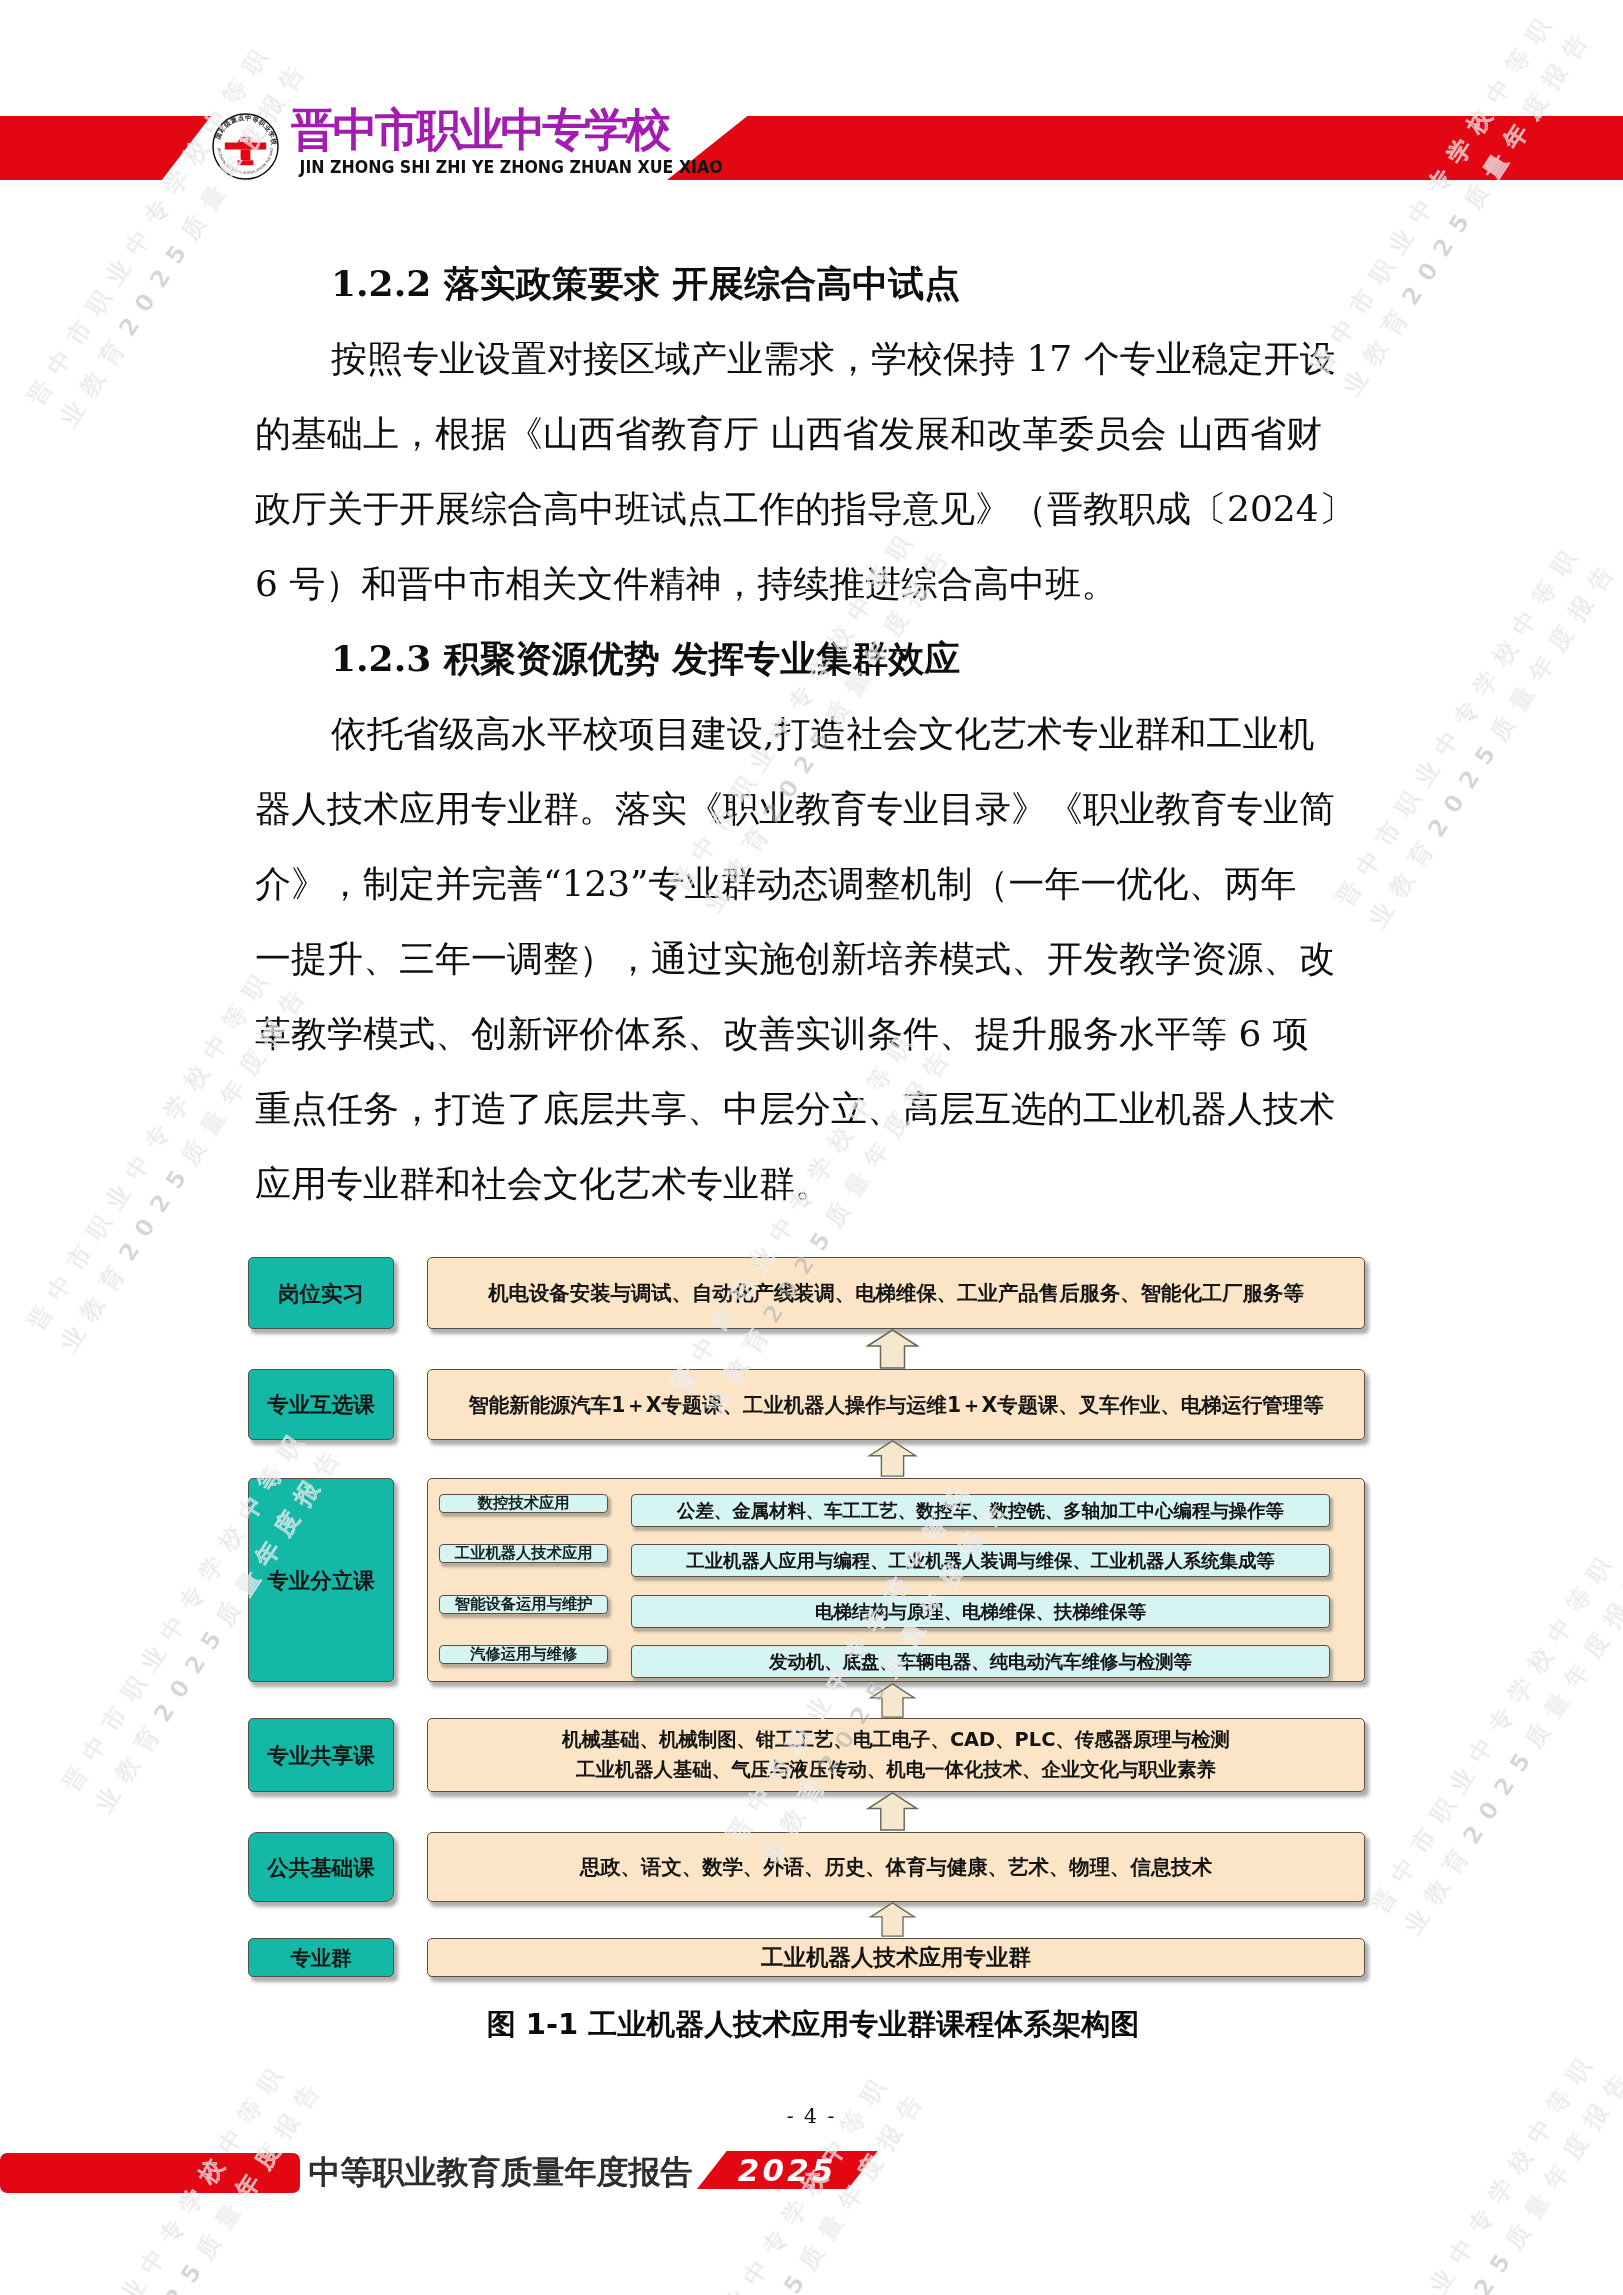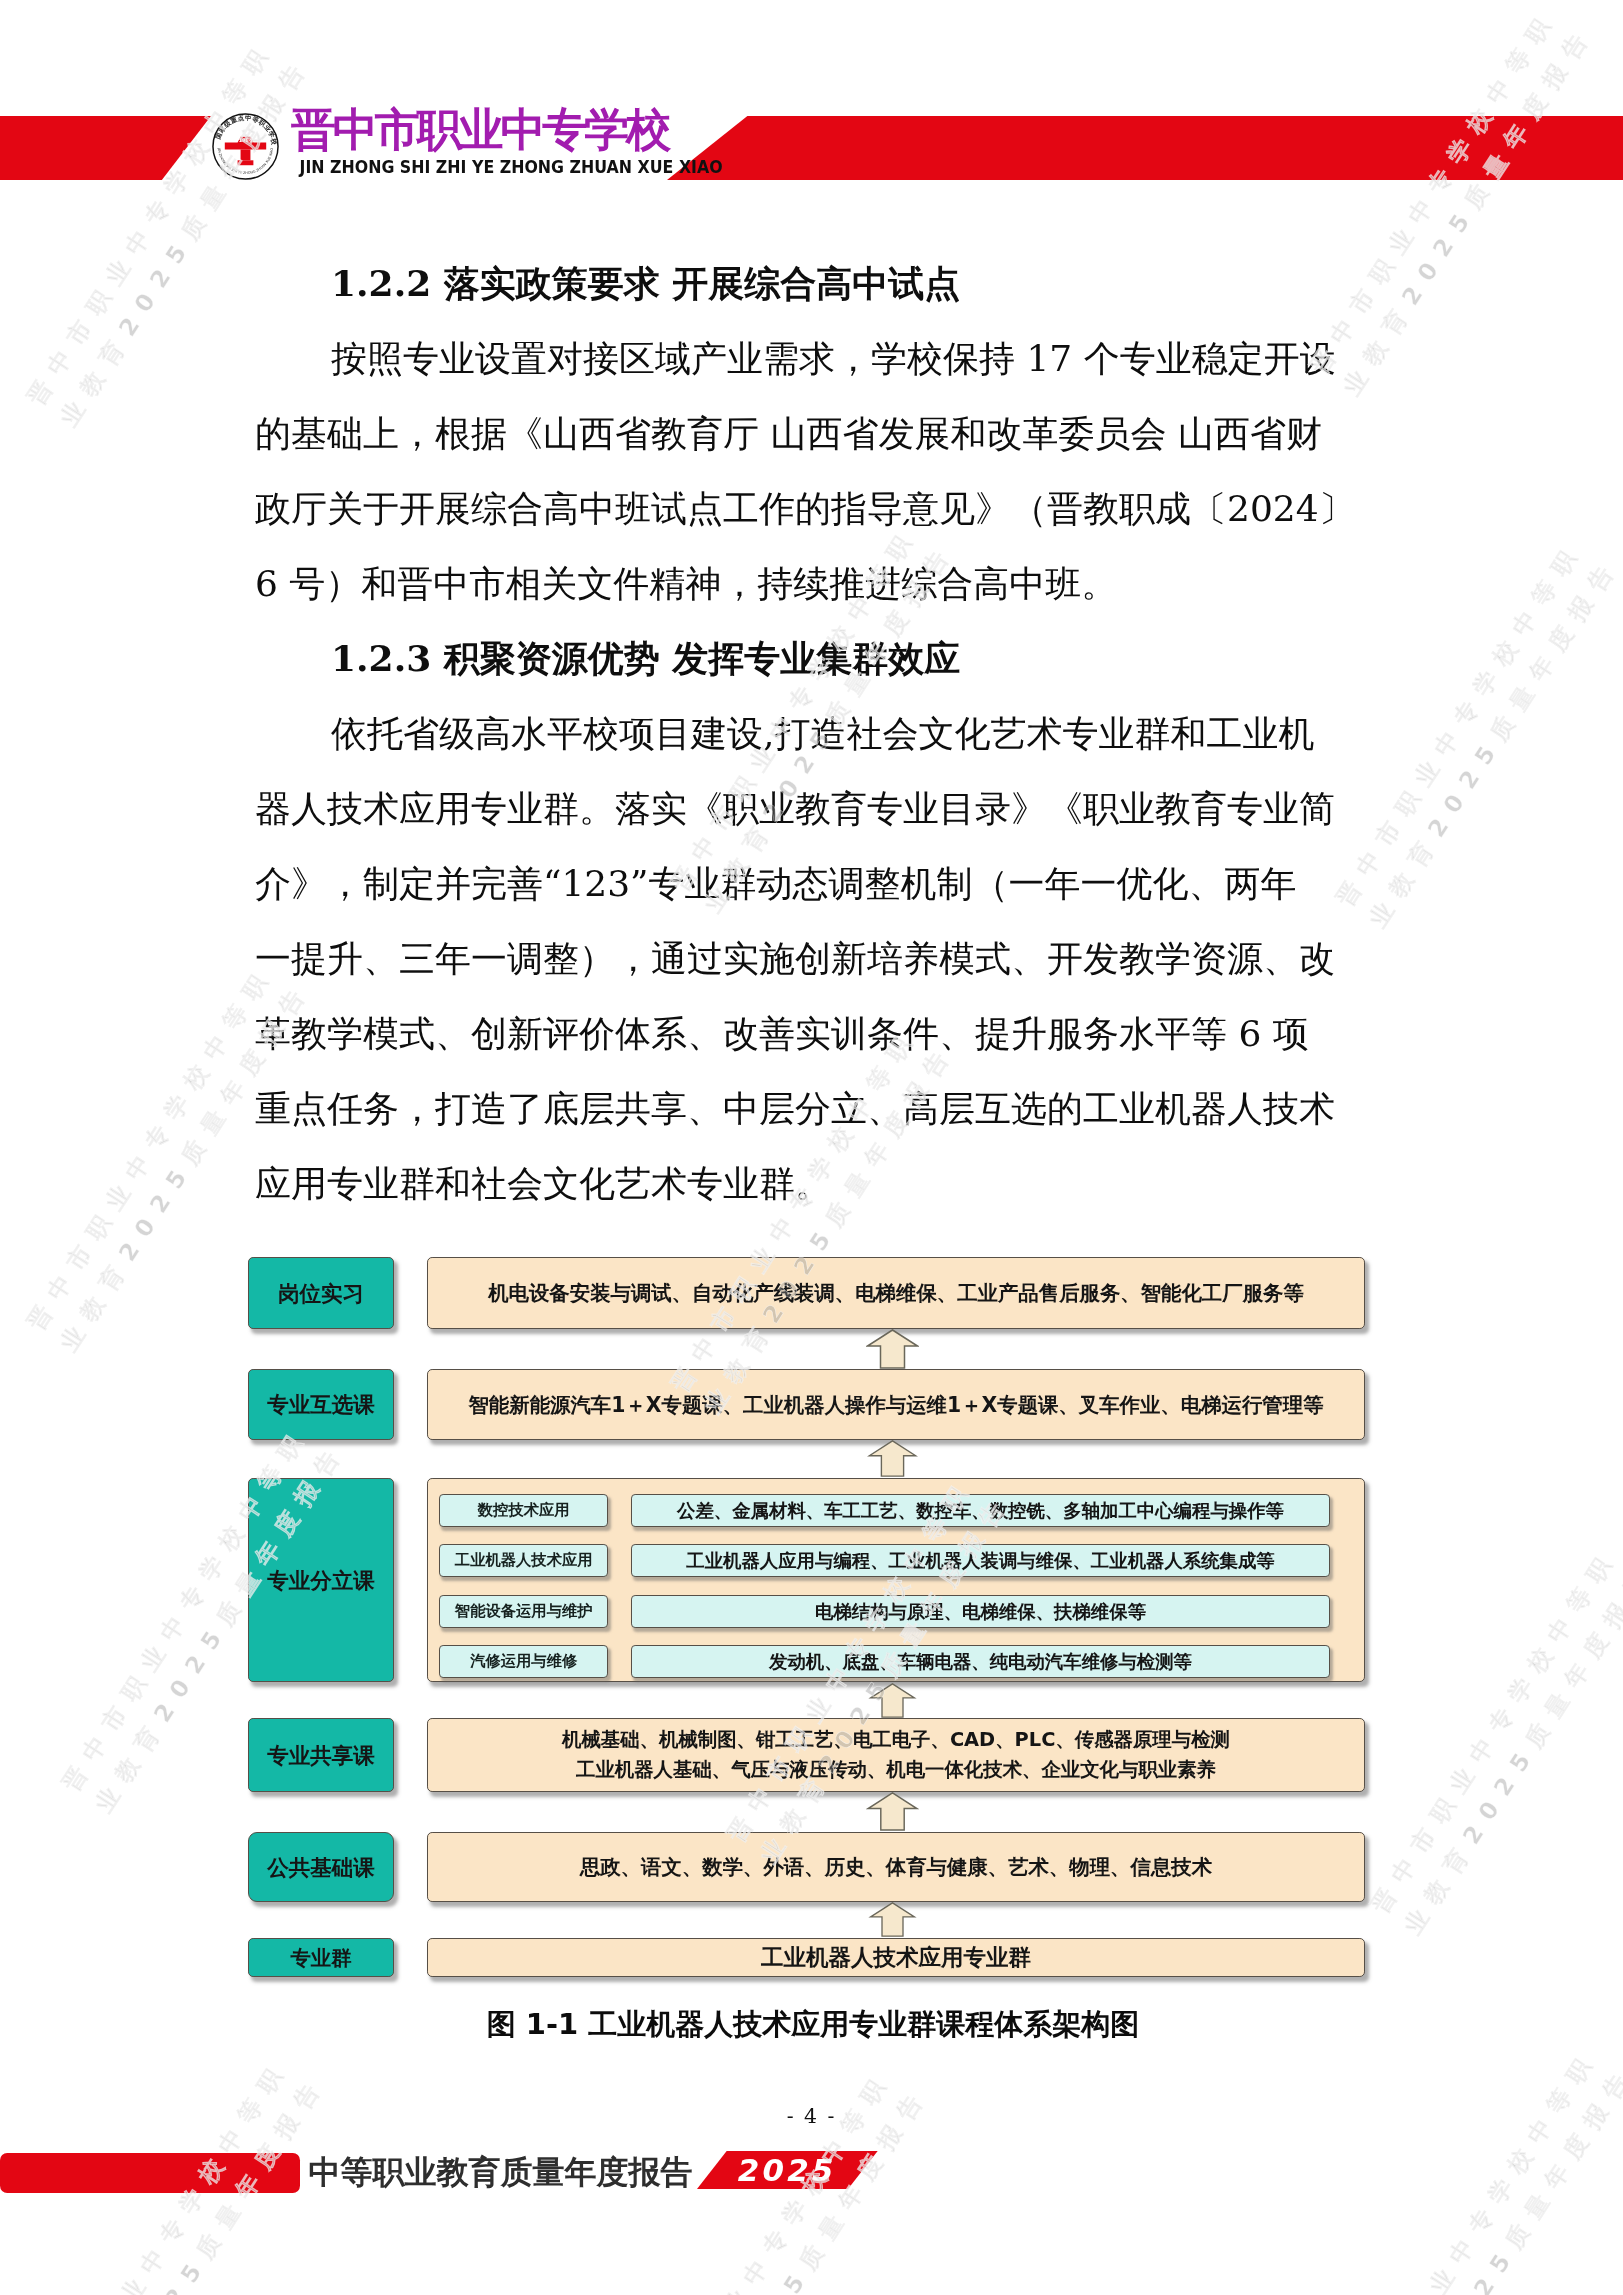--- a/index.html
+++ b/index.html
@@ -42,21 +42,21 @@
   .d-content{
     position:absolute;left:427px;width:938px;background:#fbe5c6;
     border:1.5px solid #564f47;border-radius:5.1px;
     box-shadow:3.6px 4.1px 3.6px rgba(95,95,95,.5);
     display:flex;align-items:center;justify-content:center;flex-direction:column;
     font-family:"DejaVu Sans","Liberation Sans",sans-serif;font-weight:bold;
     font-size:20.4px;color:#151515;box-sizing:border-box;text-align:center;
   }
   .sub-row{position:absolute;height:33px;}
   .c-label{
-    position:absolute;left:11.2px;width:169px;height:33px;background:#d6f4f1;
+    position:absolute;left:11.2px;width:169px;height:19px;background:#d6f4f1;
     border:1.5px solid #564f47;border-radius:4.1px;box-shadow:2.6px 3.1px 2.6px rgba(95,95,95,.45);
     display:flex;align-items:center;justify-content:center;
     font-size:15.3px;font-weight:bold;color:#16211f;box-sizing:border-box;white-space:nowrap;
     font-family:"DejaVu Sans","Liberation Sans",sans-serif;
   }
   .c-content{
     position:absolute;left:203px;width:699px;height:33px;background:#d6f4f1;
     border:1.5px solid #564f47;border-radius:4.1px;box-shadow:2.6px 3.1px 2.6px rgba(95,95,95,.45);
     display:flex;align-items:center;justify-content:center;
     font-size:18.4px;font-weight:bold;color:#151515;box-sizing:border-box;white-space:nowrap;

